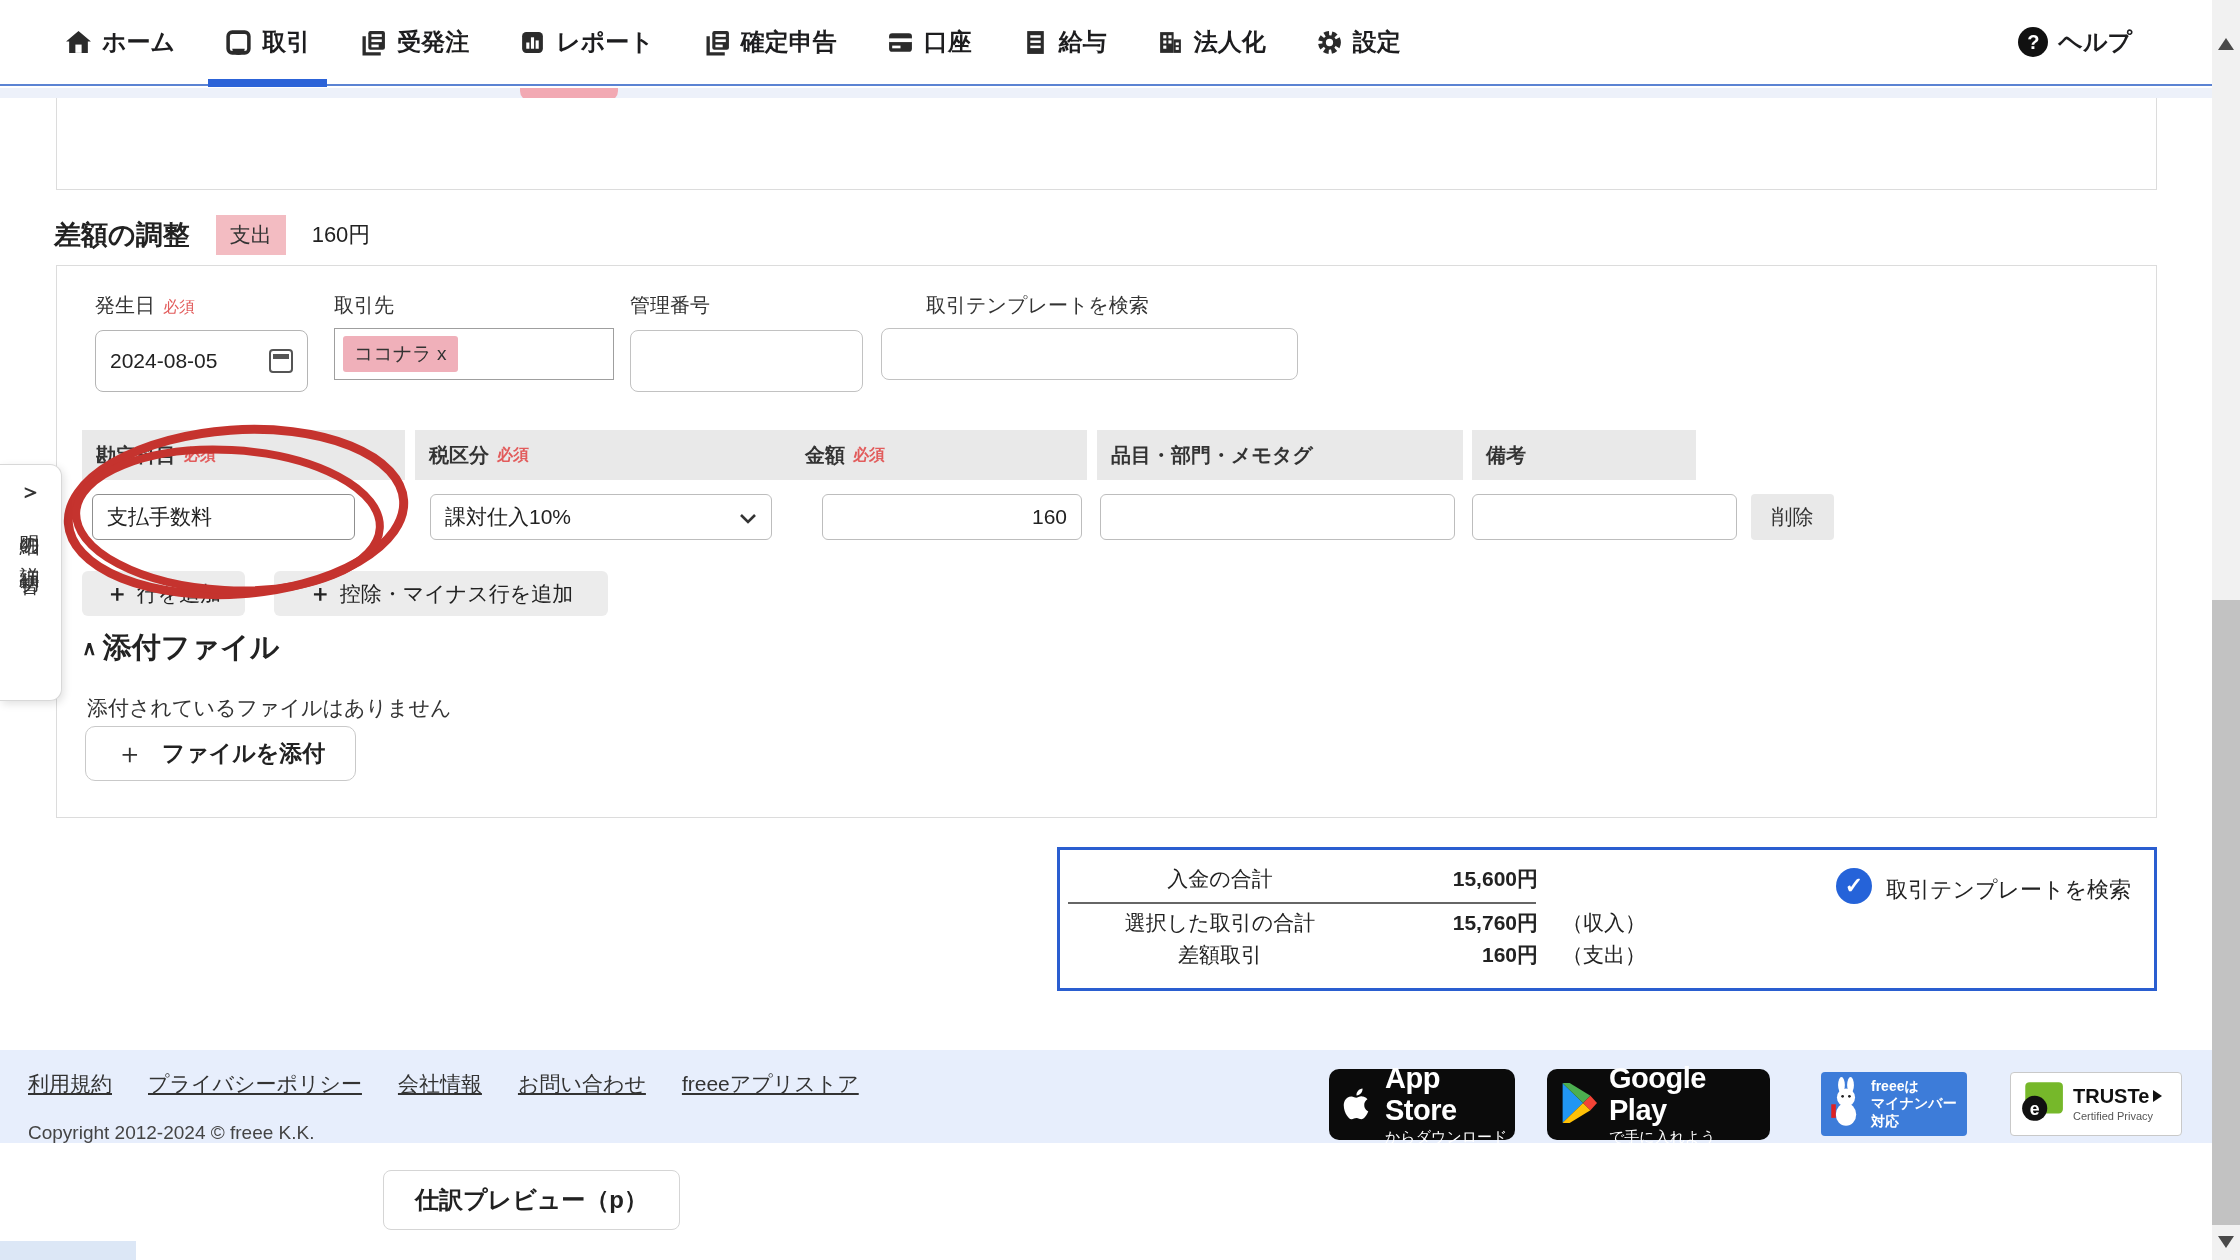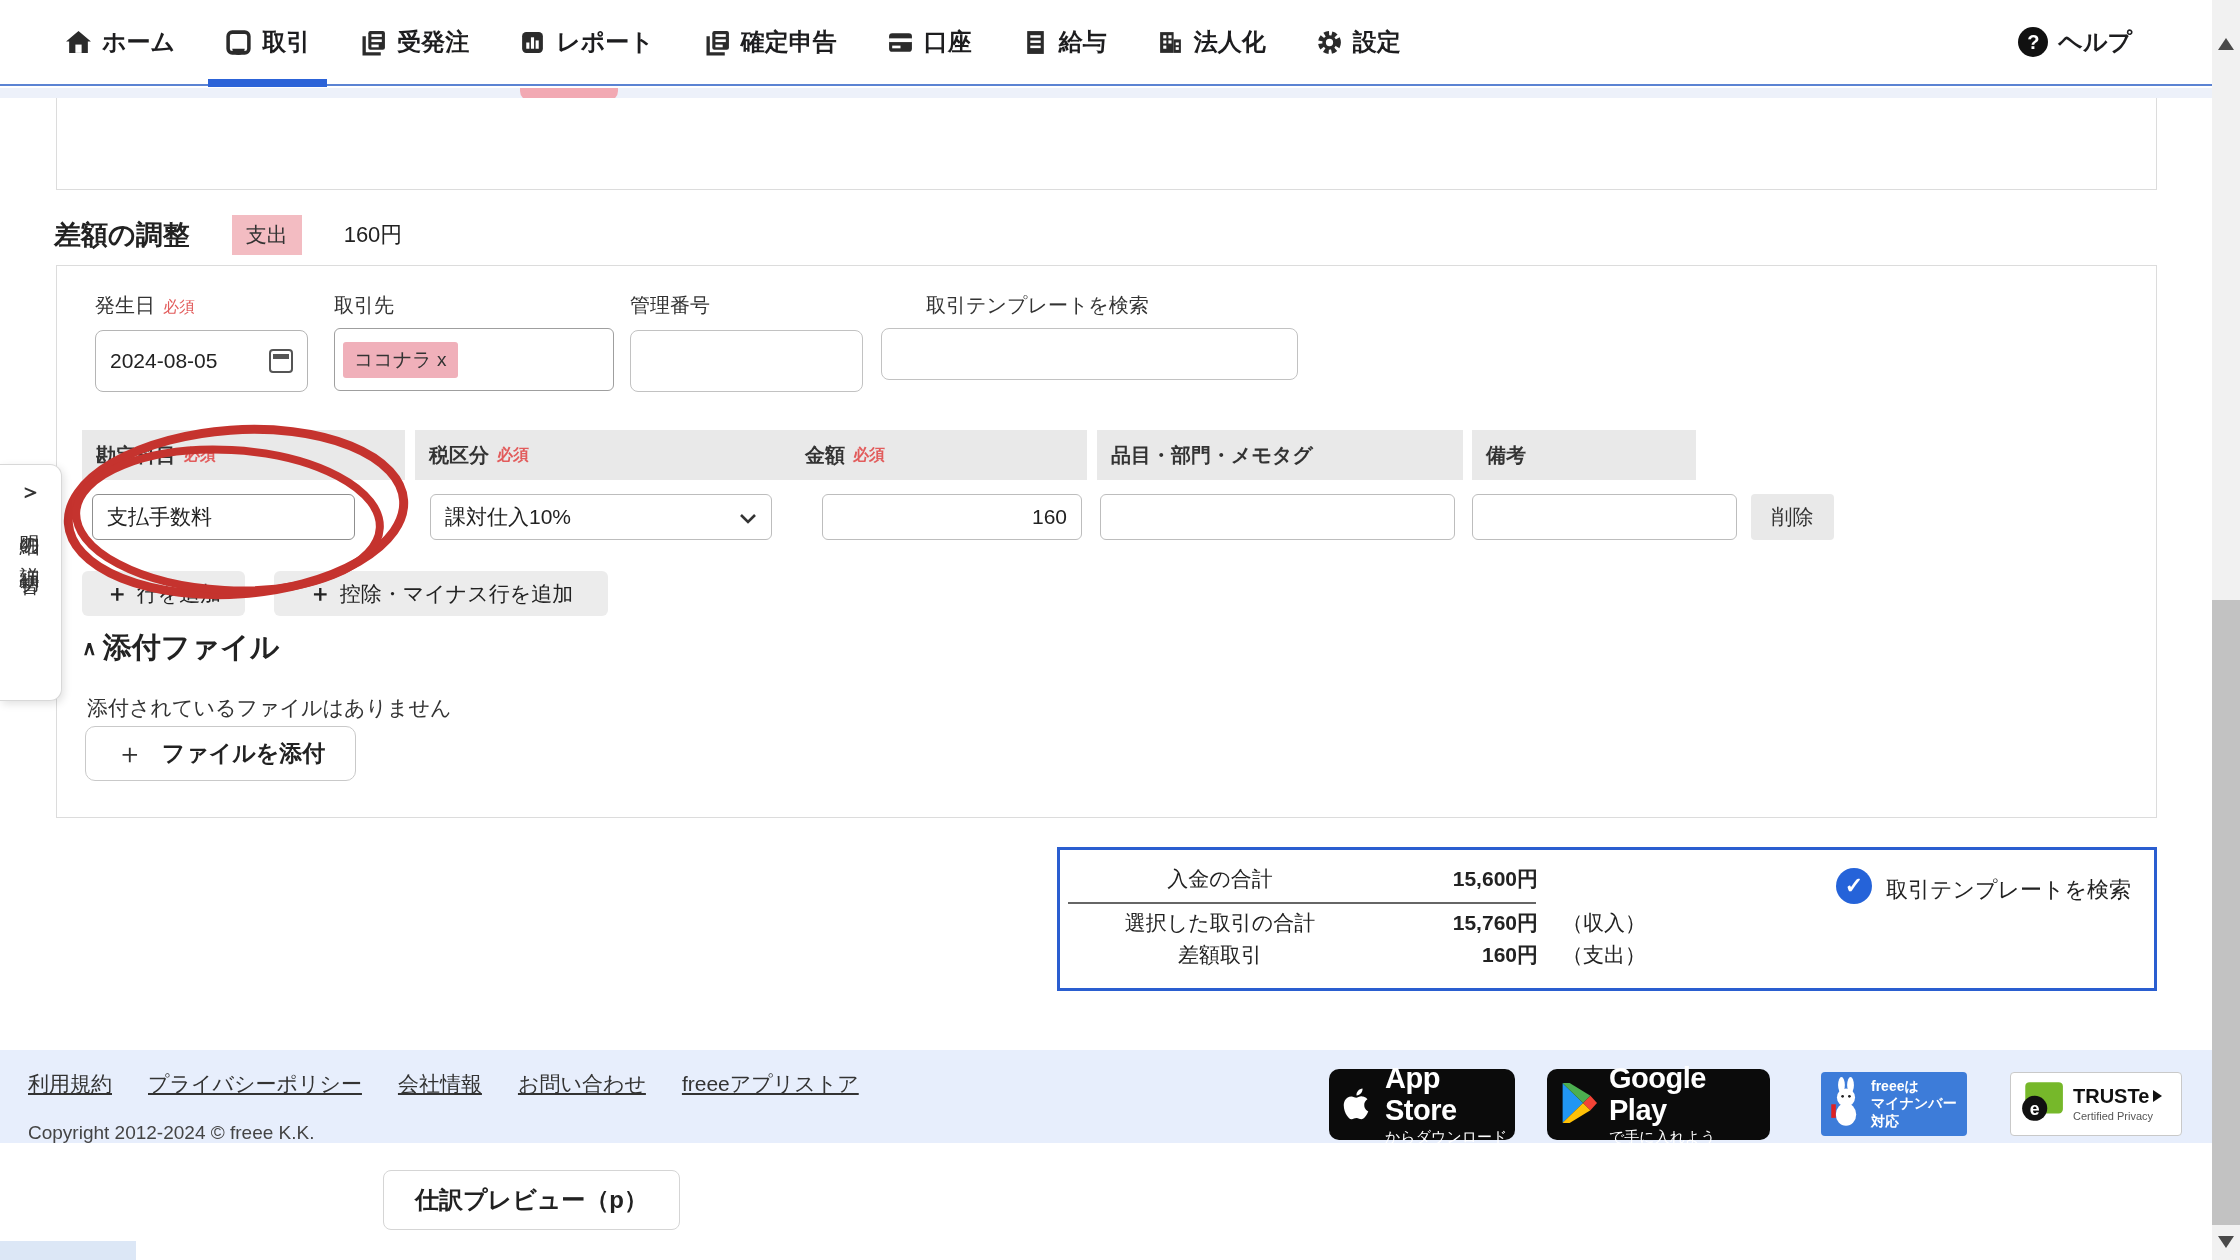--- a/index.html
+++ b/index.html
@@ -18,21 +18,21 @@
               font-size:24px; font-weight:700; color:#1d1d1f; cursor:pointer; }
   .qmark { width:30px; height:30px; border-radius:50%; background:#111; color:#fff; font-size:20px; font-weight:700;
            display:flex; align-items:center; justify-content:center; }
 
   .strip { position:absolute; left:0; top:88px; width:2240px; height:10px; background:#edf1fa; }
   .pink-blob { position:absolute; left:520px; top:88px; width:98px; height:13px; background:#f2a9b3; border-radius:0 0 10px 10px; }
 
   .topbox { position:absolute; left:56px; top:98px; width:2101px; height:92px; background:#fff; border:1px solid #dcdcdc; border-top:none; }
 
   
-  .hrow { position:absolute; left:54px; top:215px; display:flex; align-items:center; gap:42px; }
+  .hrow { position:absolute; left:54px; top:215px; display:flex; align-items:center; gap:26px; }
   .htitle { font-size:27px; font-weight:700; color:#222; }
   .hbadge { background:#f3bcc2; color:#333; font-size:21px; padding:6px 14px; }
   .hamount { font-size:22px; color:#222; }
 
   
   .panel { position:absolute; left:56px; top:265px; width:2101px; height:553px; background:#fff; border:1px solid #dcdcdc; }
   .flabel { position:absolute; font-size:20px; color:#333; white-space:nowrap; }
   .req { color:#e25c5c; font-size:16px; margin-left:8px; }
   .inputbox { position:absolute; background:#fff; border:1px solid #c2c2c2; border-radius:8px;
               font-size:21px; color:#222; display:flex; align-items:center; padding:0 14px; }
@@ -243,21 +243,21 @@
 
     <div class="flabel" style="left:38px; top:26px;">
       <span>発生日</span><span class="req">必須</span>
     </div>
     <div class="inputbox" style="left:38px; top:64px; width:213px; height:62px; border-color:#b5b5b5;">
       <span>2024-08-05</span>
       <span class="cal"></span>
     </div>
 
     <div class="flabel" style="left:277px; top:26px;">取引先</div>
-    <div class="inputbox" style="left:277px; top:62px; width:280px; height:63px; border-radius:6px; border-color:#9f9f9f; padding:0 8px;">
+    <div class="inputbox" style="left:277px; top:62px; width:280px; height:52px; border-radius:0; border-color:#9f9f9f; padding:0 8px;">
       <span class="tag">ココナラ x</span>
     </div>
 
     <div class="flabel" style="left:573px; top:26px;">管理番号</div>
     <div class="inputbox" style="left:573px; top:64px; width:233px; height:62px;">
       <span></span>
     </div>
 
     <div class="flabel" style="left:824px; top:26px;margin-left:45px;">取引テンプレートを検索</div>
     <div class="inputbox" style="left:824px; top:62px; width:417px; height:52px;">

